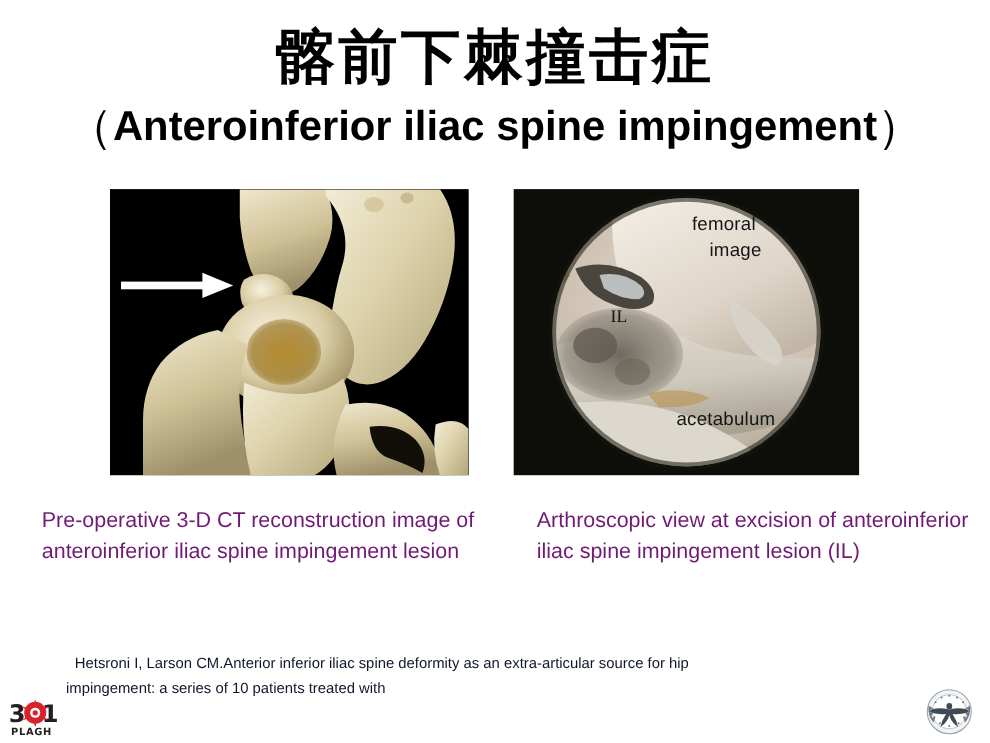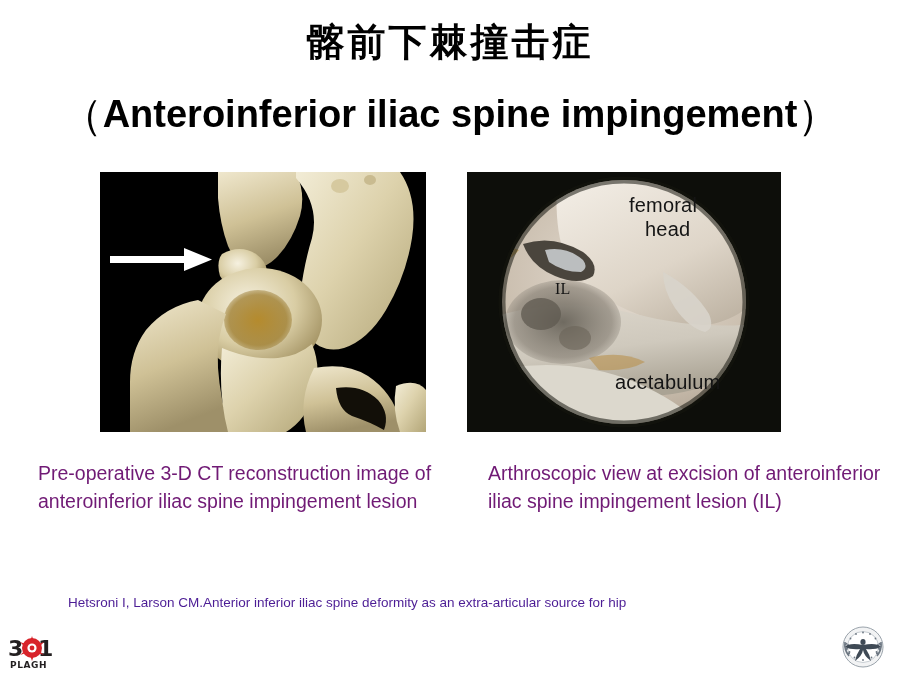--- a/index.html
+++ b/index.html
@@ -18,21 +18,21 @@
 
   
   .title-cn {
     position: absolute;
     top: 22px;
     left: 0;
     width: 900px;
     text-align: center;
     font-family: "DejaVu Sans", sans-serif;
     font-weight: bold;
-    font-size: 38px;
+    font-size: 54px;
     letter-spacing: 3px;
     line-height: 1.1;
     color: #000000;
     white-space: nowrap;
   }
   .title-en {
     position: absolute;
     top: 92px;
     left: 0;
     width: 900px;
@@ -69,21 +69,21 @@
     width: 314px;
     height: 260px;
     background: #0d0e0a;
   }
   .fig-svg { display: block; width: 100%; height: 100%; }
 
   
   .scope-label {
     position: absolute;
     font-family: "Liberation Sans", sans-serif;
-    font-size: 20px;
+    font-size: 17px;
     color: #151515;
     white-space: nowrap;
     letter-spacing: 0.2px;
   }
   #lbl-femoral { left: 162px; top: 22px; }
   #lbl-head    { left: 178px; top: 46px; }
   #lbl-il      { left: 88px;  top: 108px; font-size: 16px; font-family: Liberation Serif, serif; }
   #lbl-acet    { left: 148px; top: 155px; margin-top: 44px; }
 
   
@@ -99,21 +99,21 @@
 
   
   .citation {
     position: absolute;
     left: 60px;
     top: 592px;
     width: 790px;
     font-family: "Liberation Sans", sans-serif;
     font-size: 13.5px;
     line-height: 1.68;
-    color: #4c1d95;
+    color: #0f172a;
   }
   .citation .ln { display: block; white-space: nowrap; }
   .citation .ln.l1 { text-indent: 8px; }
 
   
   #logo-plagh {
     position: absolute;
     left: 8px;
     top: 634px;
     width: 52px;
@@ -252,31 +252,32 @@
 
       <path d="M122 186 Q154 178 178 190 Q160 200 132 198 Z" fill="#b9914c" opacity="0.6"></path>
 
       <path d="M18 82 Q34 72 52 78 Q40 92 20 96 Z" fill="#b9974f" opacity="0.7"></path>
     </g>
 
     <circle cx="157" cy="130" r="122" fill="none" stroke="#15160f" stroke-width="7" opacity="0.55"></circle>
   </svg>
 
   <span class="scope-label" id="lbl-femoral">femoral</span>
-  <span class="scope-label" id="lbl-head">head</span>
+  <span class="scope-label" id="lbl-head">image</span>
   <span class="scope-label" id="lbl-il">IL</span>
   <span class="scope-label" id="lbl-acet">acetabulum</span>
 </div>
 
 <div class="caption" id="cap-left">Pre-operative 3-D CT reconstruction image of anteroinferior iliac spine impingement lesion</div>
 
 <div class="caption" id="cap-right">Arthroscopic view at excision of anteroinferior iliac spine impingement lesion (IL)</div>
 
 <div class="citation">
   <span class="ln l1">Hetsroni I, Larson CM.Anterior inferior iliac spine deformity as an extra-articular source for hip</span>
+  <span class="ln">impingement: a series of 10 patients treated with</span>
 </div>
 
 <div id="logo-plagh">
   <svg class="logo-svg" viewBox="0 0 52 36">
     <text x="0" y="22" font-family="DejaVu Sans, sans-serif" font-size="22" font-weight="bold" fill="#231f20">3</text>
     <text x="30" y="22" font-family="DejaVu Sans, sans-serif" font-size="22" font-weight="bold" fill="#231f20">1</text>
     <g>
       <circle cx="24" cy="14" r="10" fill="#d8232a"></circle>
       <path d="M24 2 L27 11 L36 8 L29 15 L36 21 L27 18 L24 27 L21 18 L12 21
                L19 15 L12 8 L21 11 Z" fill="#d8232a"></path>

